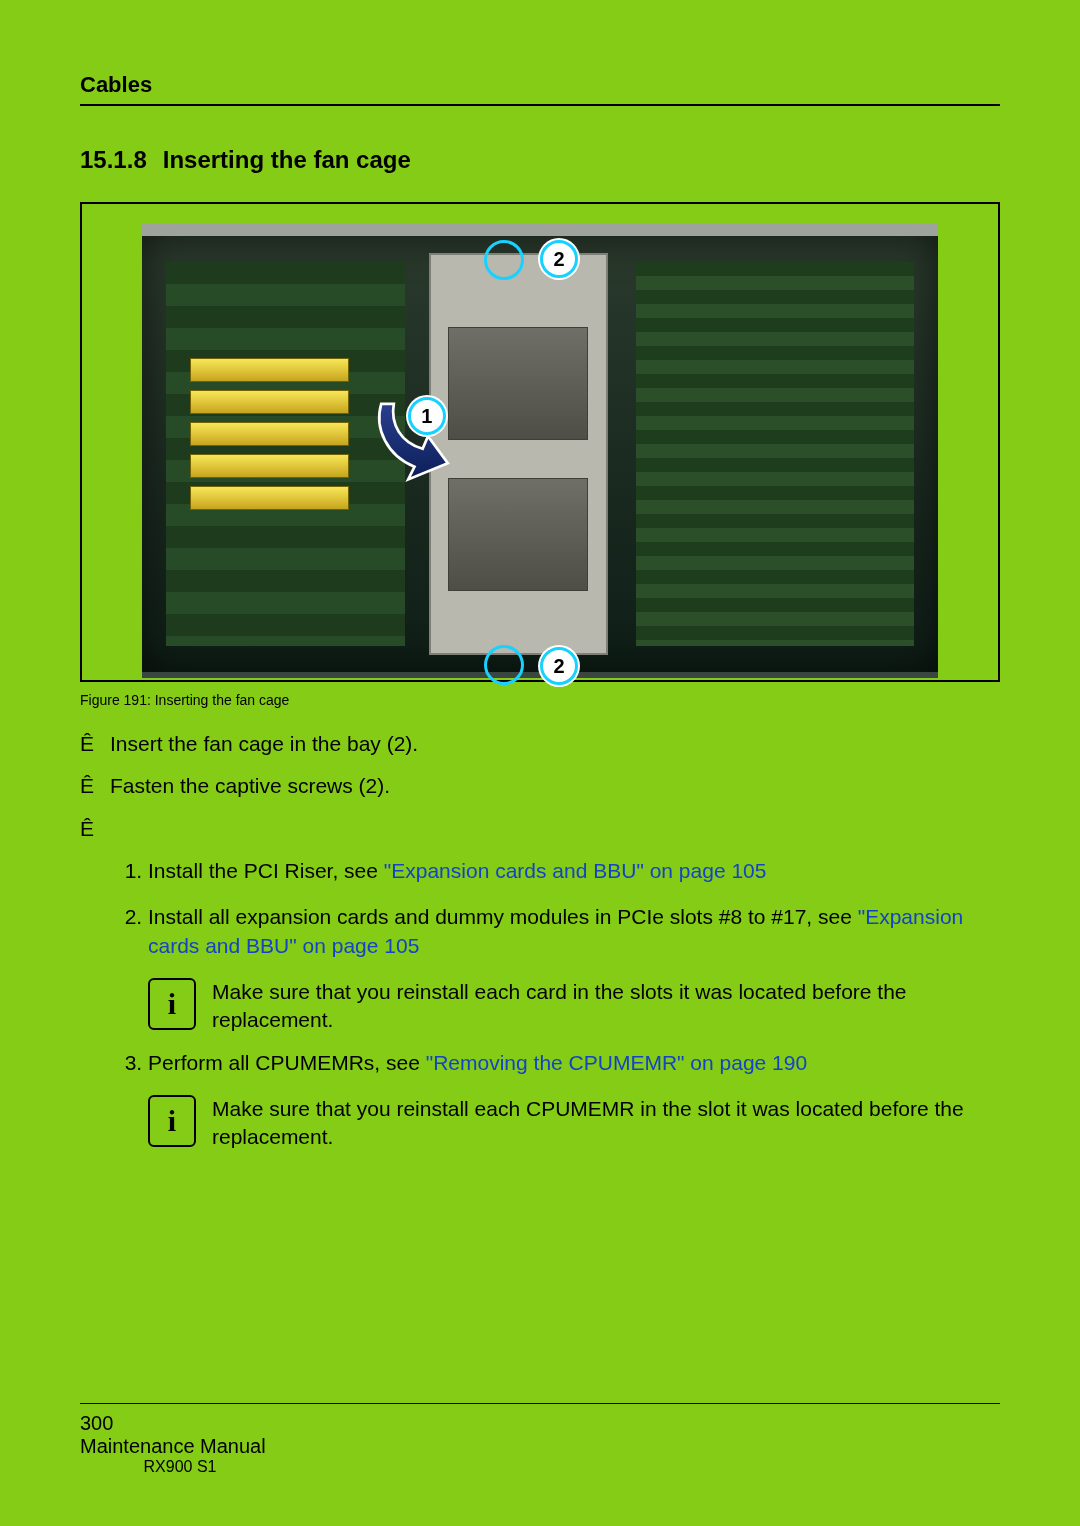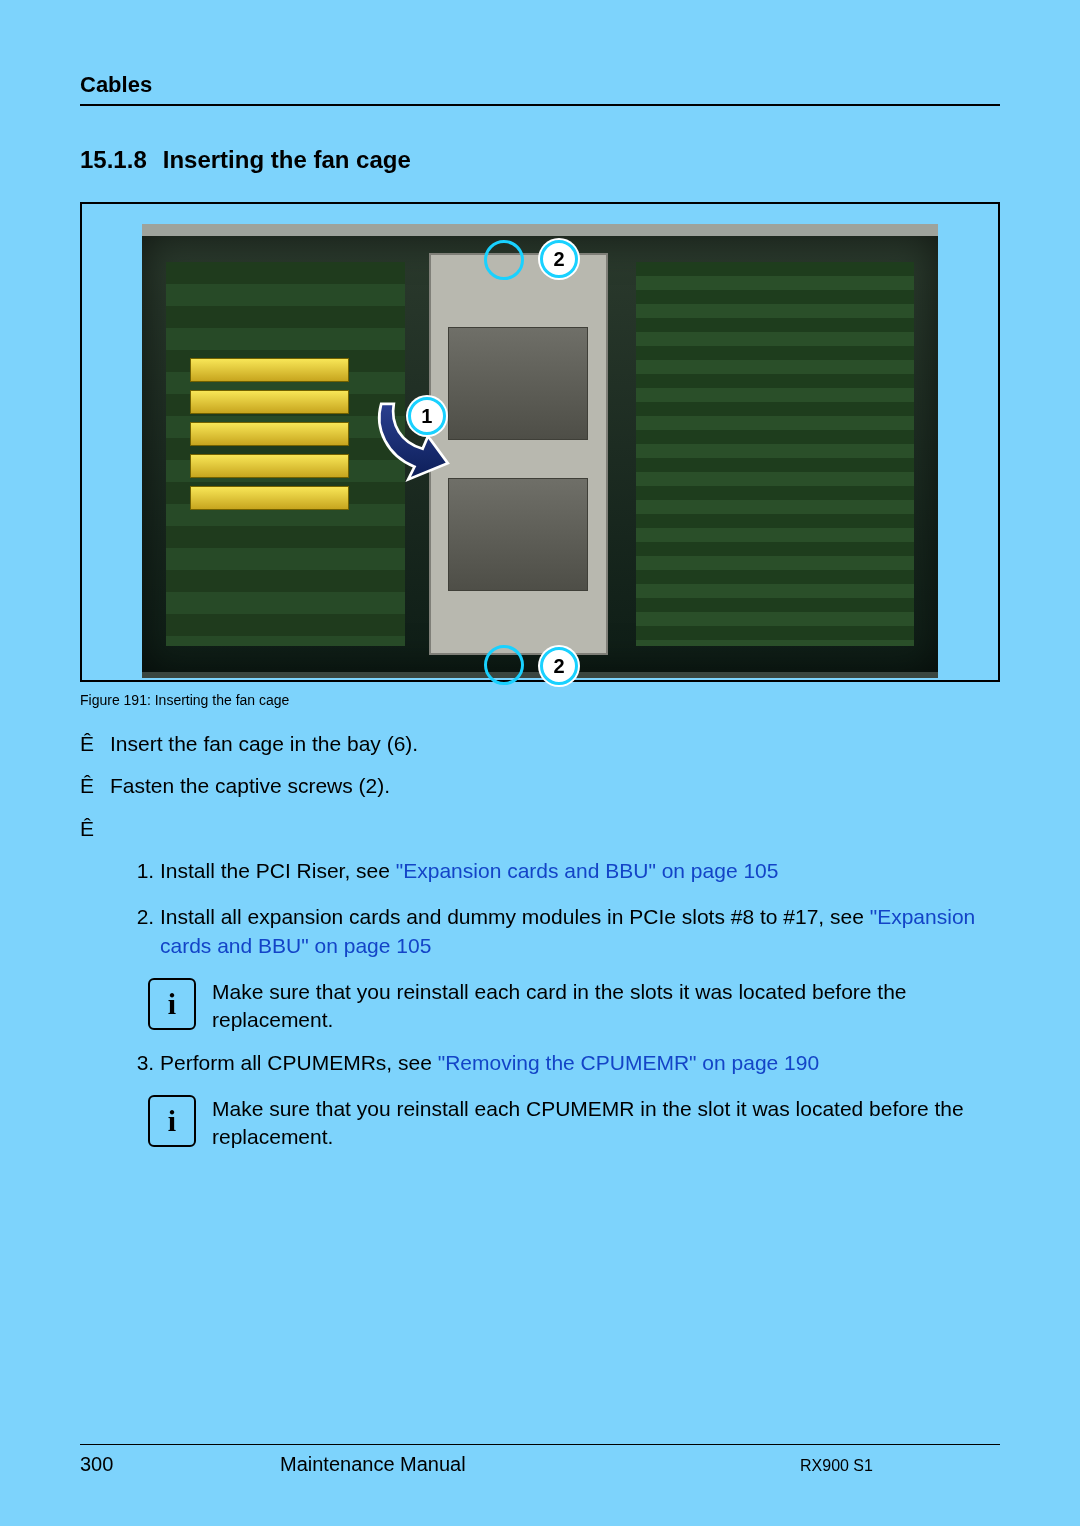--- a/index.html
+++ b/index.html
@@ -8,21 +8,21 @@
     background: #fff;
     font-family: Arial, Helvetica, sans-serif;
     color: #000;
   }
   .page {
     width: 1080px;
     height: 1526px;
     box-sizing: border-box;
     padding: 72px 80px 40px 80px;
     position: relative;
-    background: #7dd3fc;
+    background: #84cc16;
   }
   .hdr {
     font-weight: bold;
     font-size: 22px;
     padding-bottom: 6px;
     border-bottom: 2px solid #000;
     margin-bottom: 40px;
   }
   h2.sec {
     font-weight: bold;
@@ -142,21 +142,20 @@
     font-family: "Segoe UI Symbol","Apple Symbols",sans-serif;
   }
   ol.numlist {
     margin: 0;
     padding-left: 68px;
     font-size: 21px;
   }
   ol.numlist > li {
     margin-bottom: 18px;
     line-height: 1.35;
-    margin-left: 12px;
   }
   .xref { color: #1344c7; }
   .info-row {
     display: flex;
     margin-top: 10px;
     margin-left: 68px;
     font-size: 21px;
     line-height: 1.35;
     margin-bottom: 14px;
   }
@@ -177,24 +176,25 @@
   .footer {
     position: absolute;
     left: 80px;
     right: 80px;
     bottom: 50px;
     border-top: 1px solid #000;
     padding-top: 8px;
     display: flex;
     align-items: baseline;
     font-size: 20px;
+    flex-direction: column;
   }
   .footer .pn { width: 200px; }
   .footer .fc { flex: 1; text-align: left; }
-  .footer .fm { width: 200px; text-align: left; font-size: 16px; }
+  .footer .fm { width: 200px; text-align: center; font-size: 16px; }
 </style>
 </head>
 <body>
 
 <div class="page">
 
   <div class="hdr">Cables</div>
 
   <h2 class="sec">
     <span class="sec-num">15.1.8</span><span>Inserting the fan cage</span>
@@ -232,21 +232,21 @@
         <path d="M18 12 C 10 40, 25 70, 55 82 L48 96 L92 78 L70 48 L64 62 C40 55 28 35 32 12 Z" fill="url(#g1)" stroke="#fff" stroke-width="3"></path>
       </svg>
       <div class="marker" style="left:33.4%; top:37%;">1</div>
     </div>
   </div>
 
   <div class="cap">Figure 191: Inserting the fan cage</div>
 
   <div class="step">
     <span class="bullet">Ê</span>
-    <span>Insert the fan cage in the bay (6).</span>
+    <span>Insert the fan cage in the bay (2).</span>
   </div>
   <div class="step">
     <span class="bullet">Ê</span>
     <span>Fasten the captive screws (2).</span>
   </div>
 
 
   <div class="step">
     <span class="bullet">Ê</span>
   </div>

